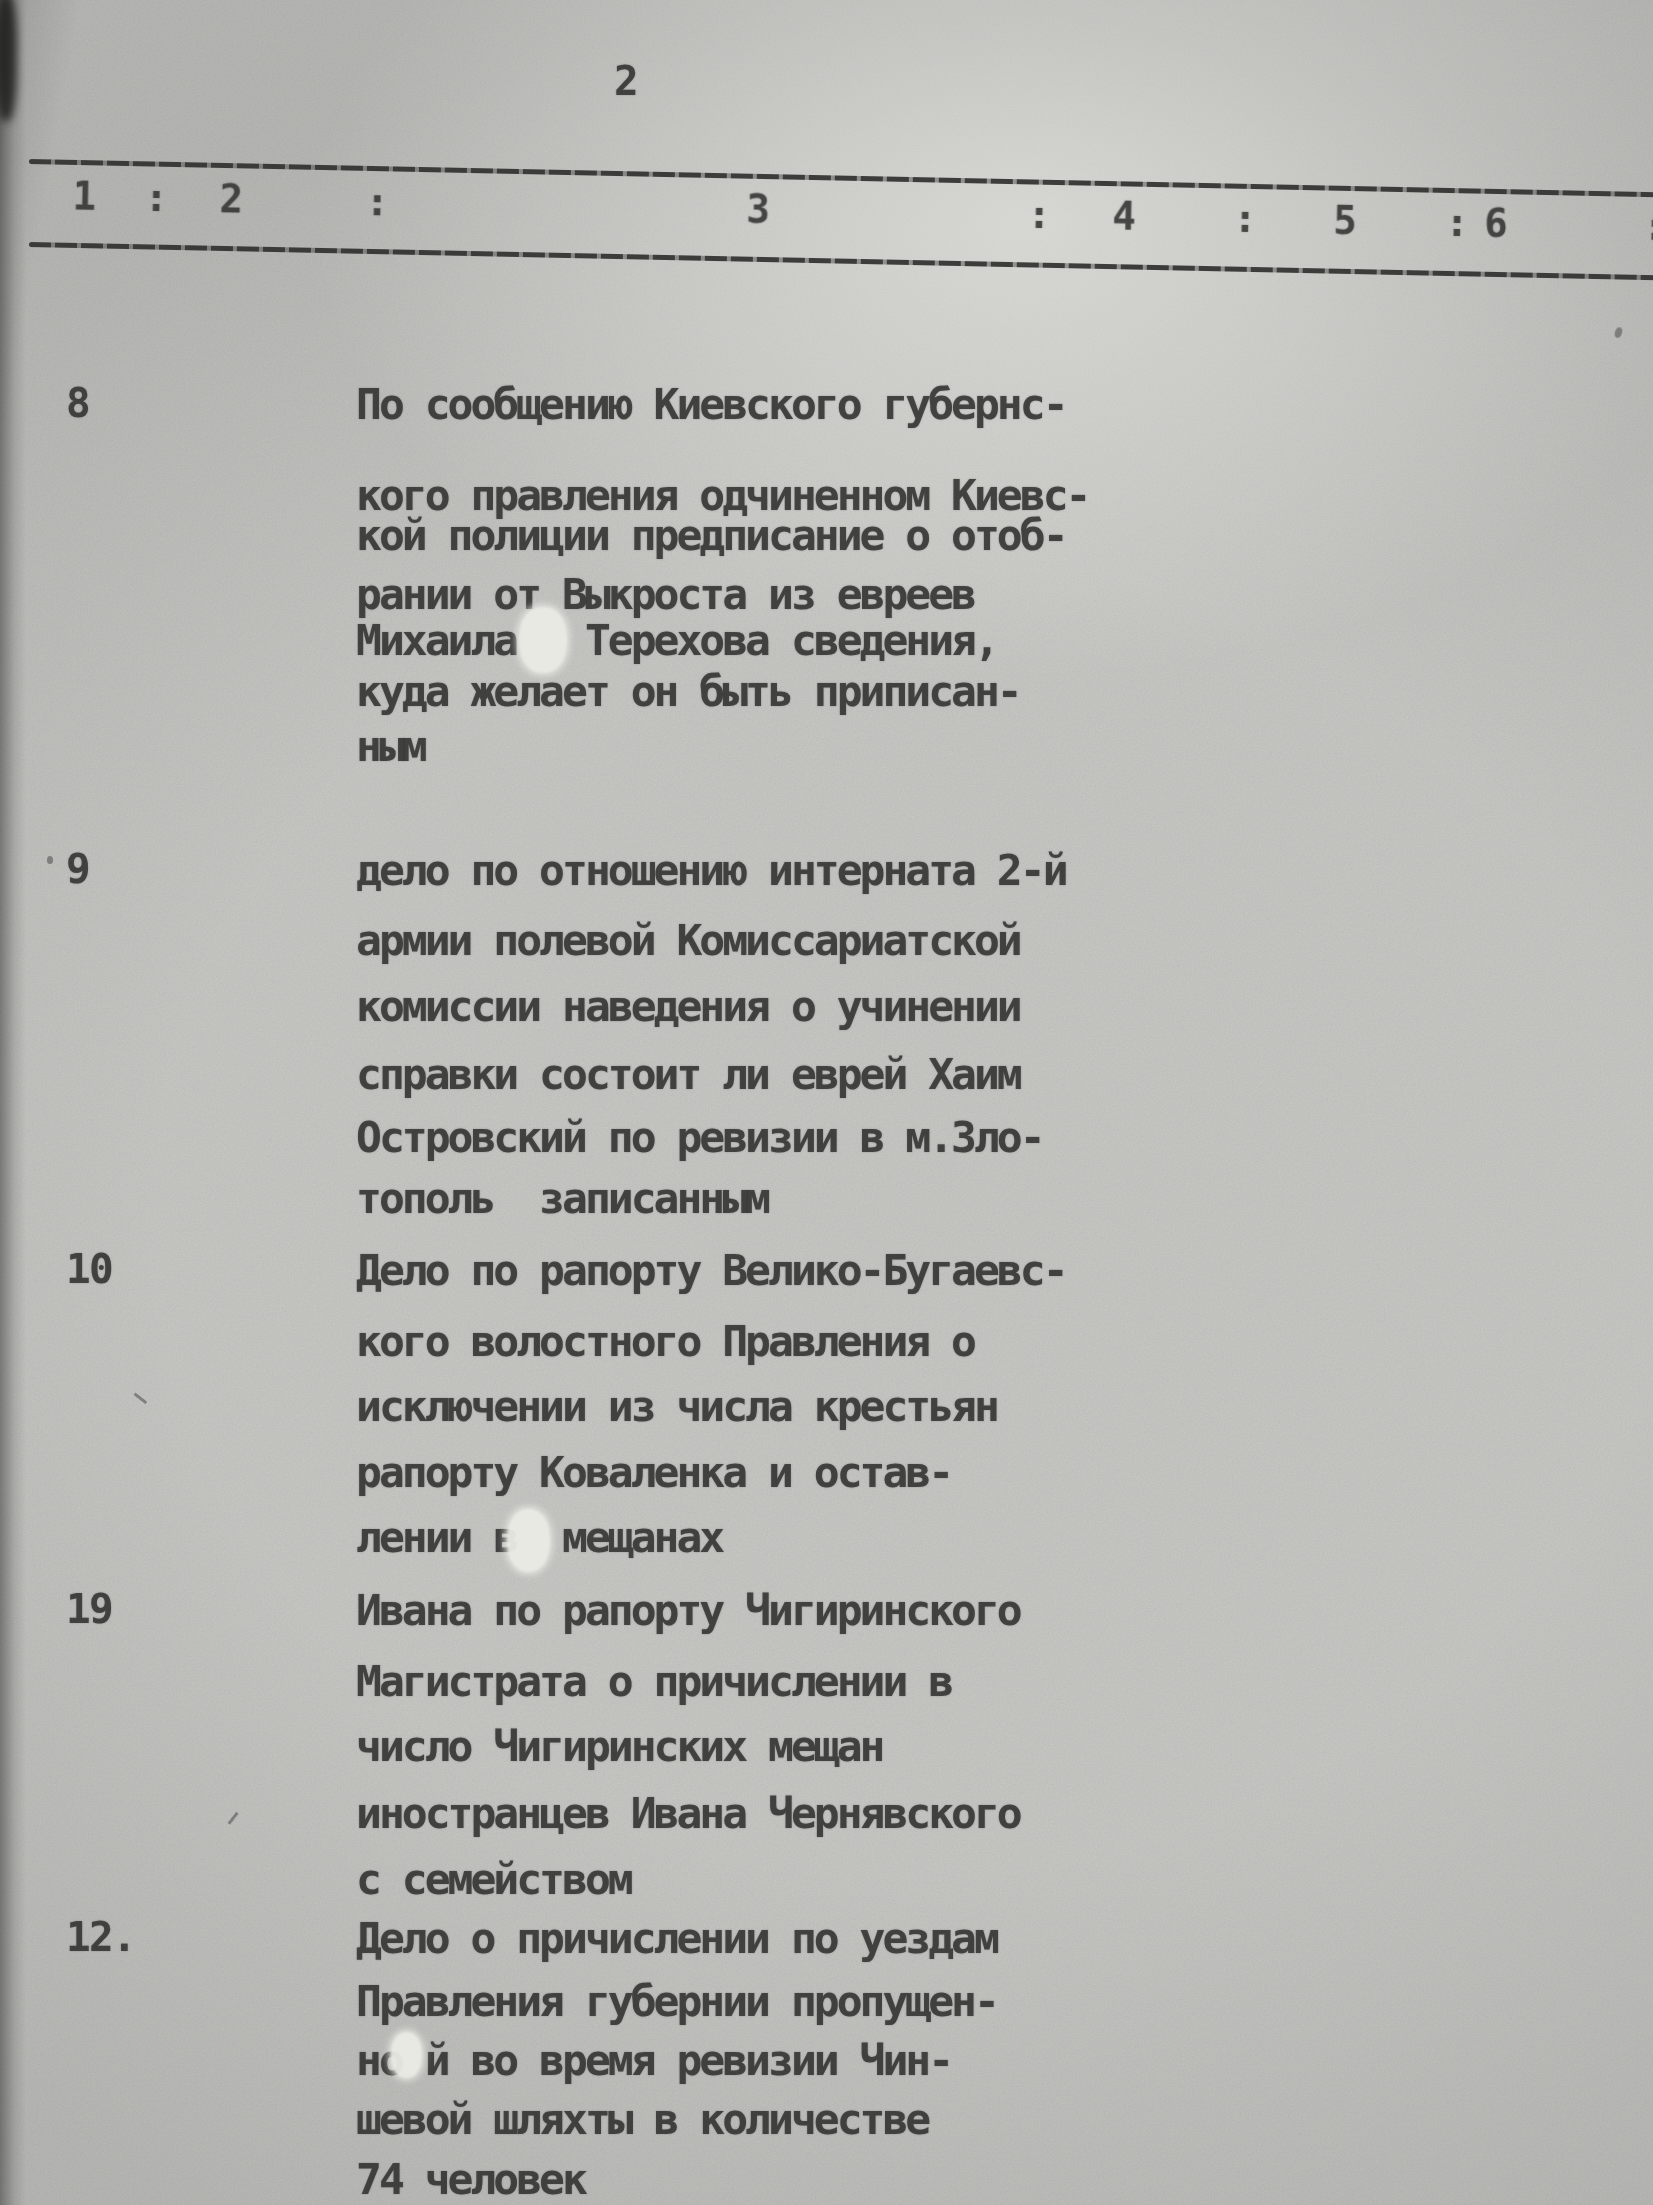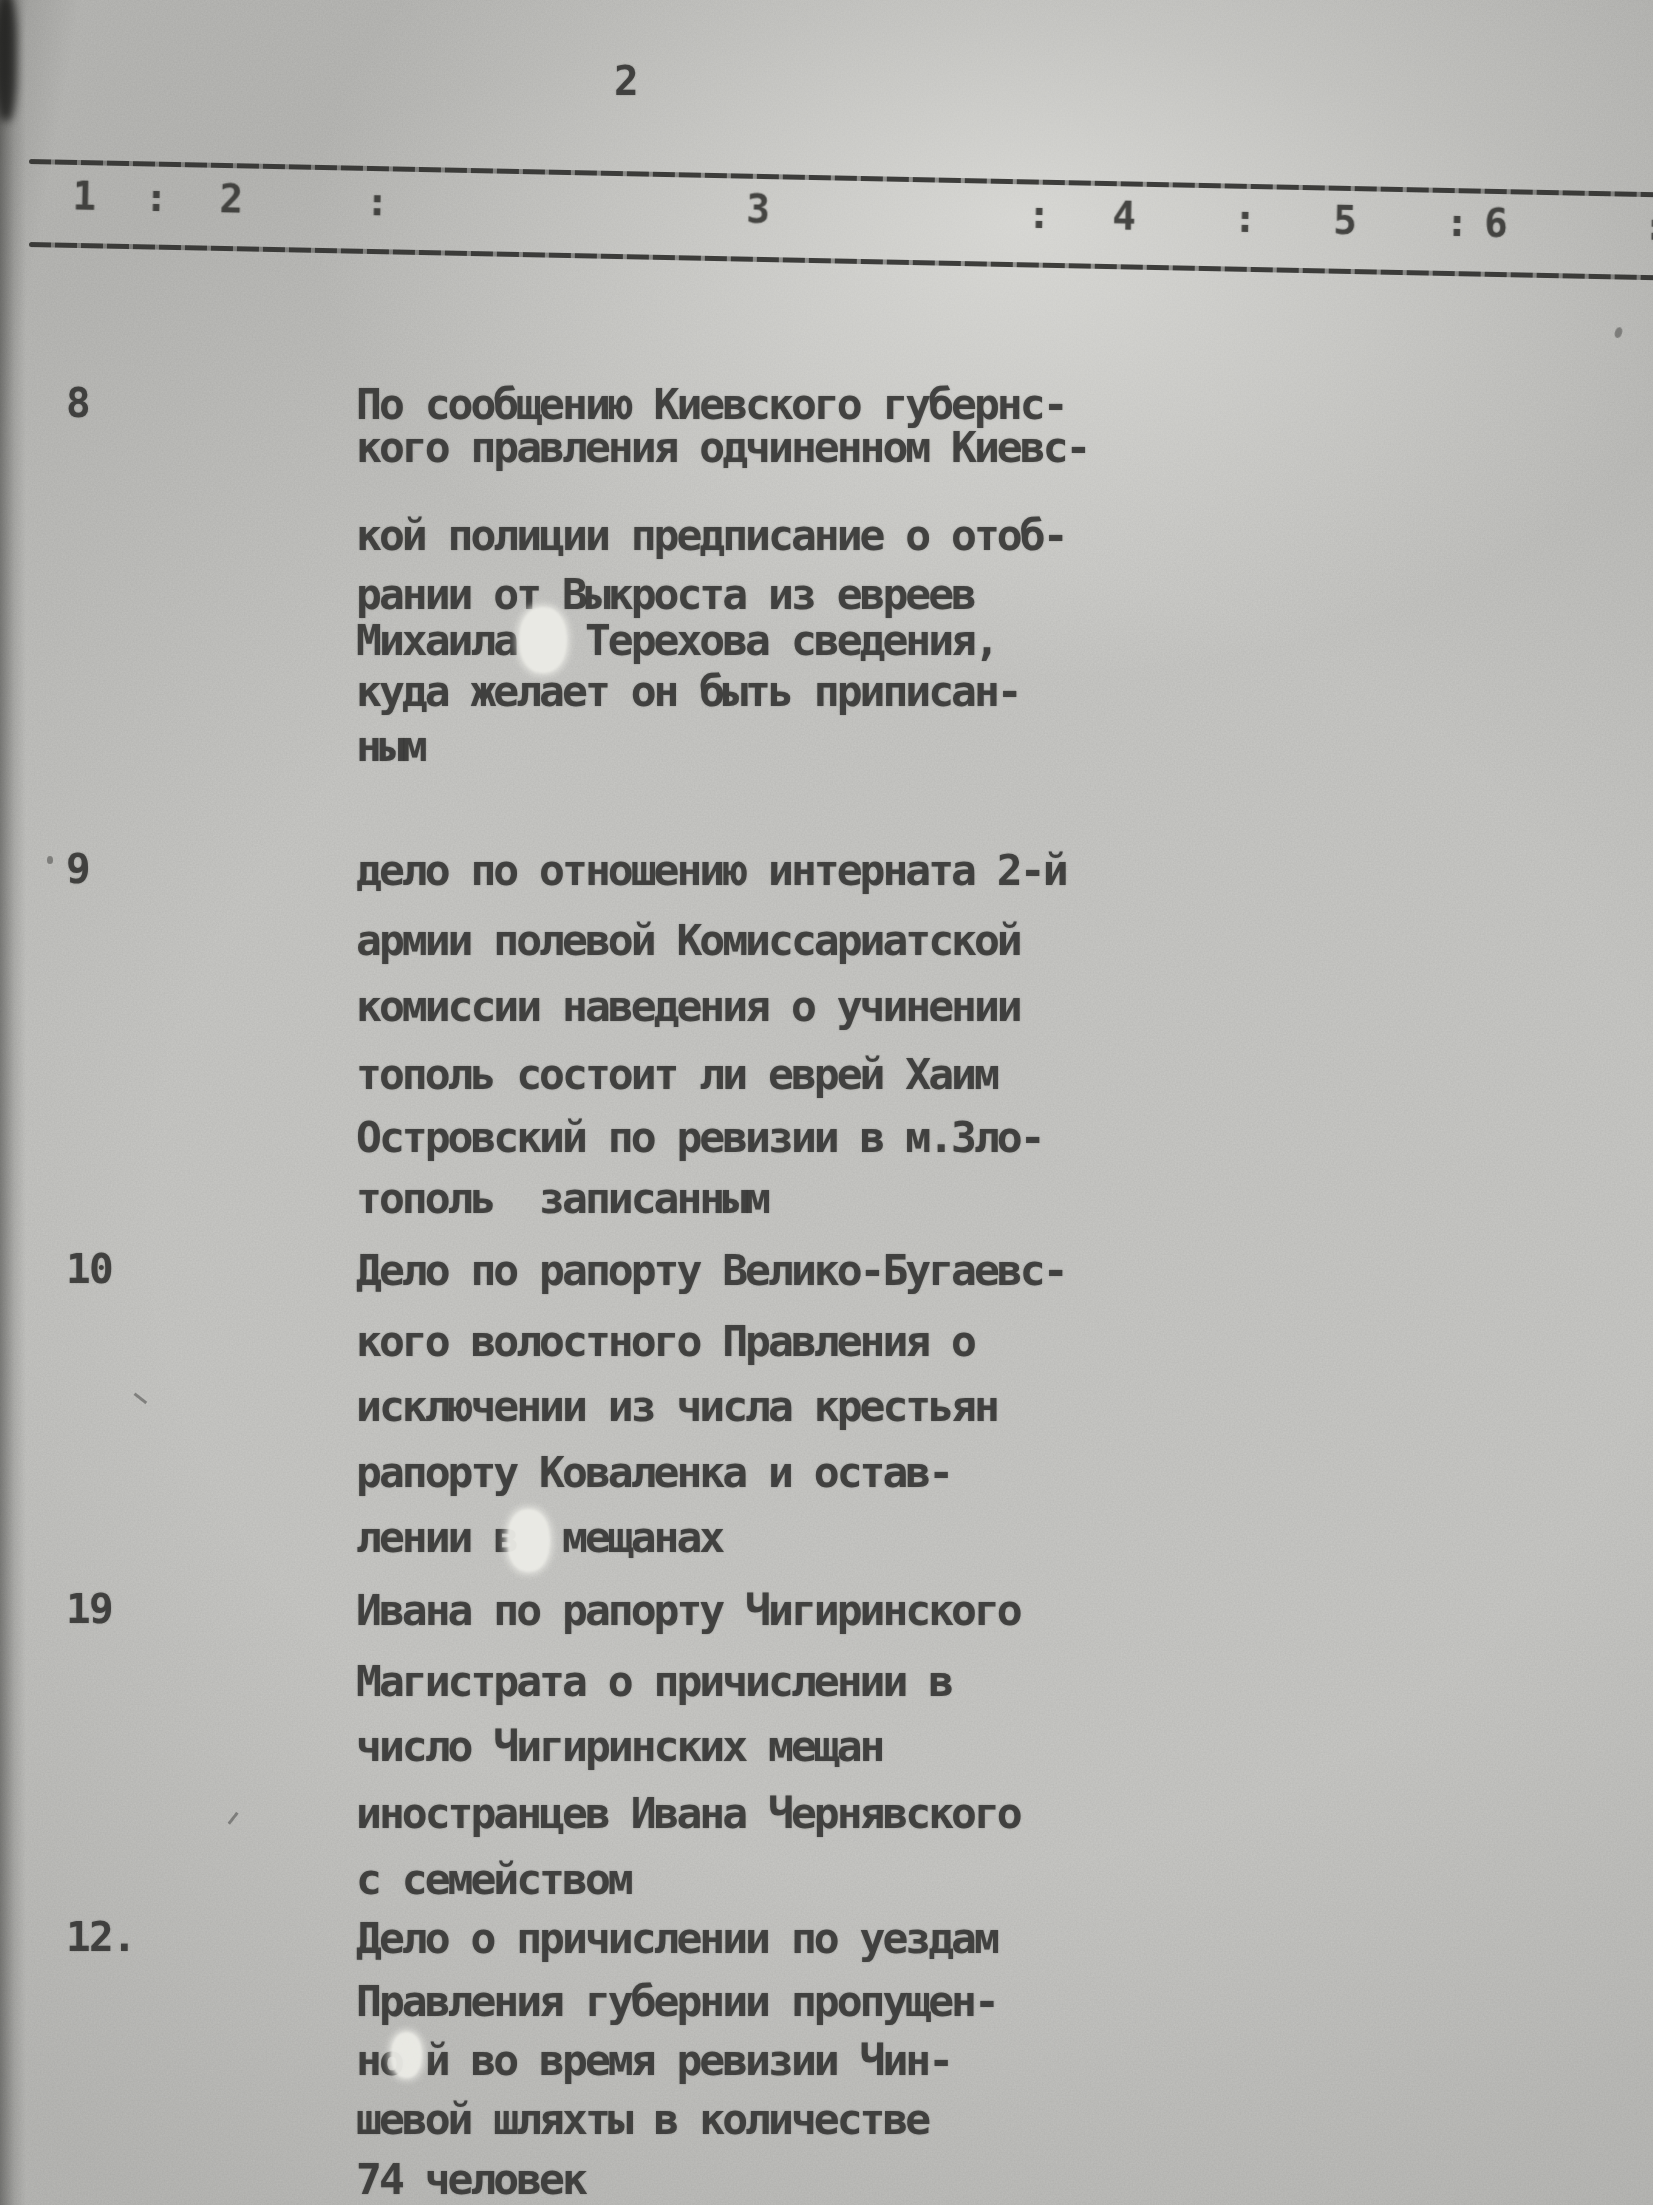--- a/index.html
+++ b/index.html
@@ -99,32 +99,32 @@
     <span class="hcell" style="left:1234px">:</span>
     <span class="hcell" style="left:1334px">5</span>
     <span class="hcell" style="left:1446px">:</span>
     <span class="hcell" style="left:1485px">6</span>
     <span class="hcell" style="left:1644px">:</span>
   </div>
   <div class="rule rule-bottom"></div>
 
   <div class="t enum" style="top:383px">8</div>
   <div class="t line" style="top:383px">По сообщению Киевского губернс-</div>
-  <div class="t line" style="top:426px">кого правления одчиненном Киевс-</div>
+  <div class="t line" style="top:474px">кого правления одчиненном Киевс-</div>
   <div class="t line" style="top:514px">кой полиции предписание о отоб-</div>
   <div class="t line" style="top:573px">рании от Выкроста из евреев</div>
   <div class="t line" style="top:619px">Михаила   Терехова сведения,</div>
   <div class="t line" style="top:670px">куда желает он быть приписан-</div>
   <div class="t line" style="top:725px">ным</div>
 
   <div class="t enum" style="top:849px">9</div>
   <div class="t line" style="top:849px">дело по отношению интерната 2-й</div>
   <div class="t line" style="top:919px">армии полевой Комиссариатской</div>
   <div class="t line" style="top:985px">комиссии наведения о учинении</div>
-  <div class="t line" style="top:1053px">тополь состоит ли еврей Хаим</div>
+  <div class="t line" style="top:1053px">справки состоит ли еврей Хаим</div>
   <div class="t line" style="top:1116px">Островский по ревизии в м.Зло-</div>
   <div class="t line" style="top:1177px">тополь  записанным</div>
 
   <div class="t enum" style="top:1249px">10</div>
   <div class="t line" style="top:1249px">Дело по рапорту Велико-Бугаевс-</div>
   <div class="t line" style="top:1320px">кого волостного Правления о</div>
   <div class="t line" style="top:1385px">исключении из числа крестьян</div>
   <div class="t line" style="top:1451px">рапорту Коваленка и остав-</div>
   <div class="t line" style="top:1516px">лении в  мещанах</div>
 

